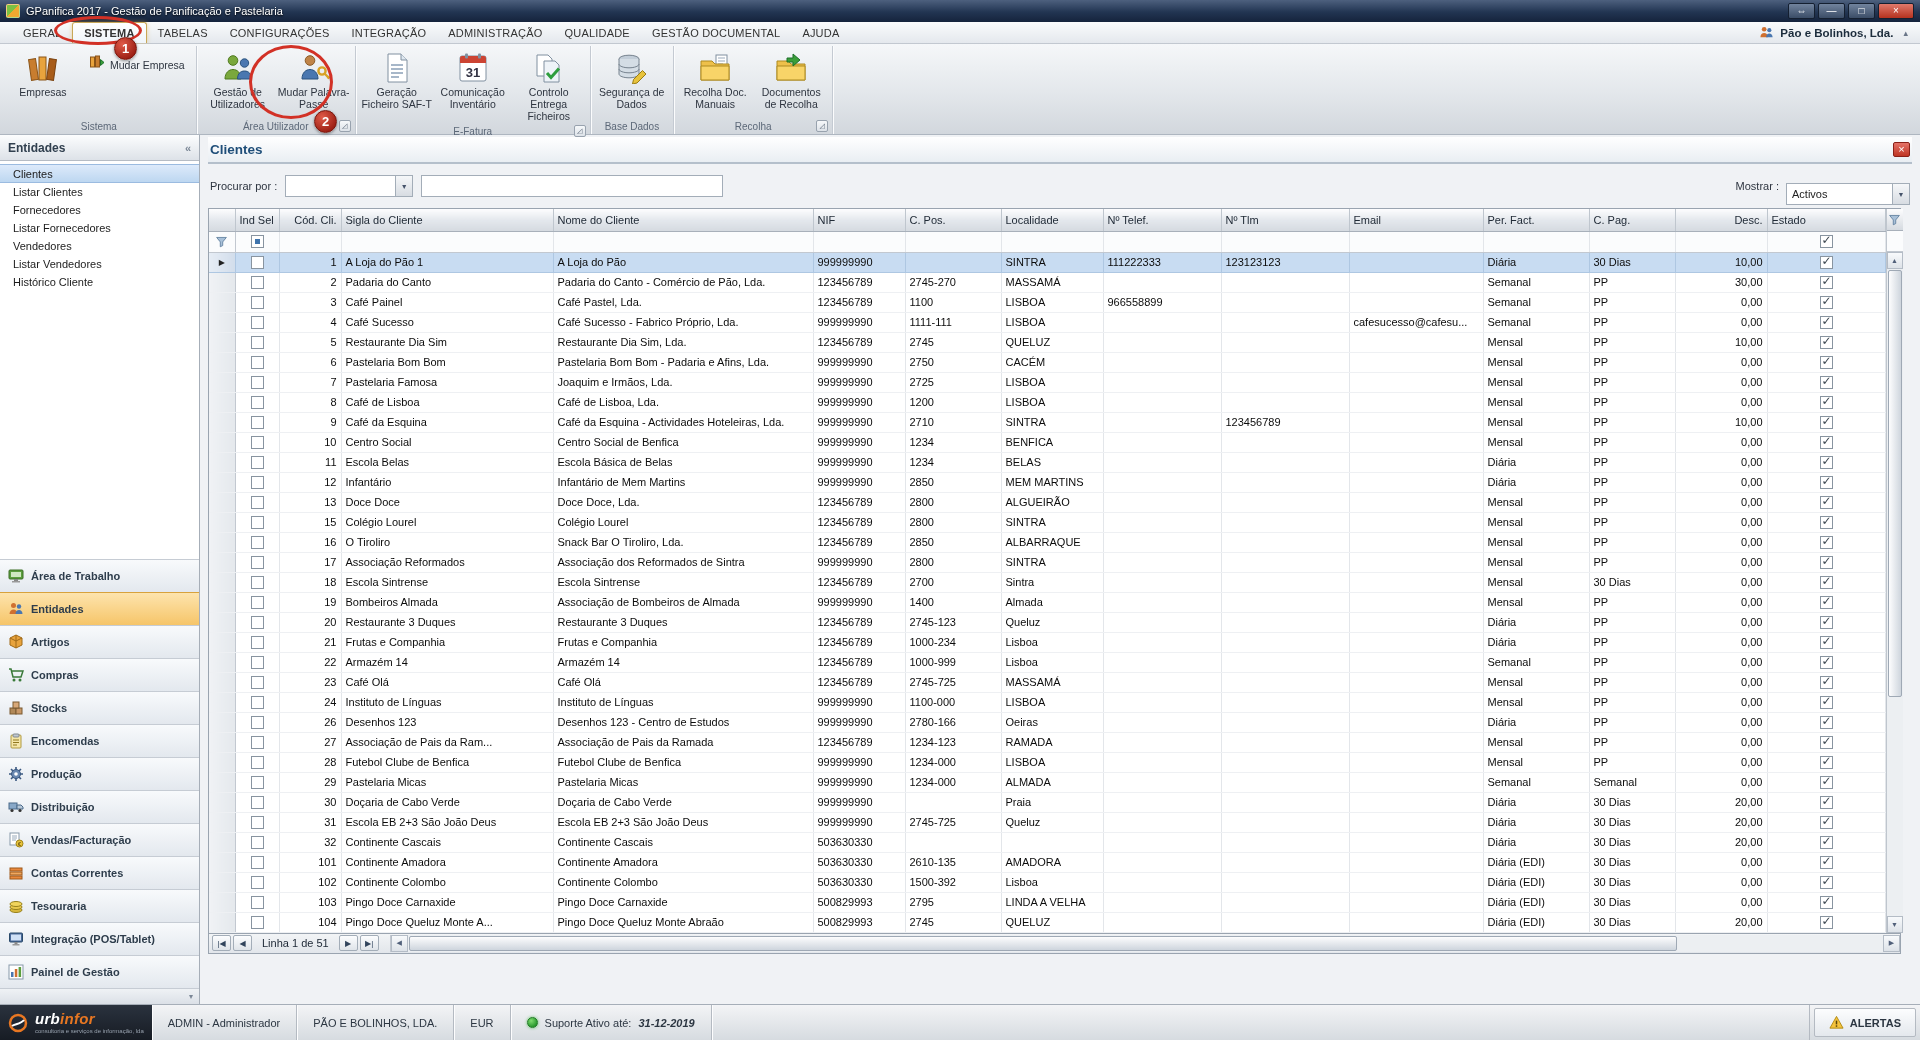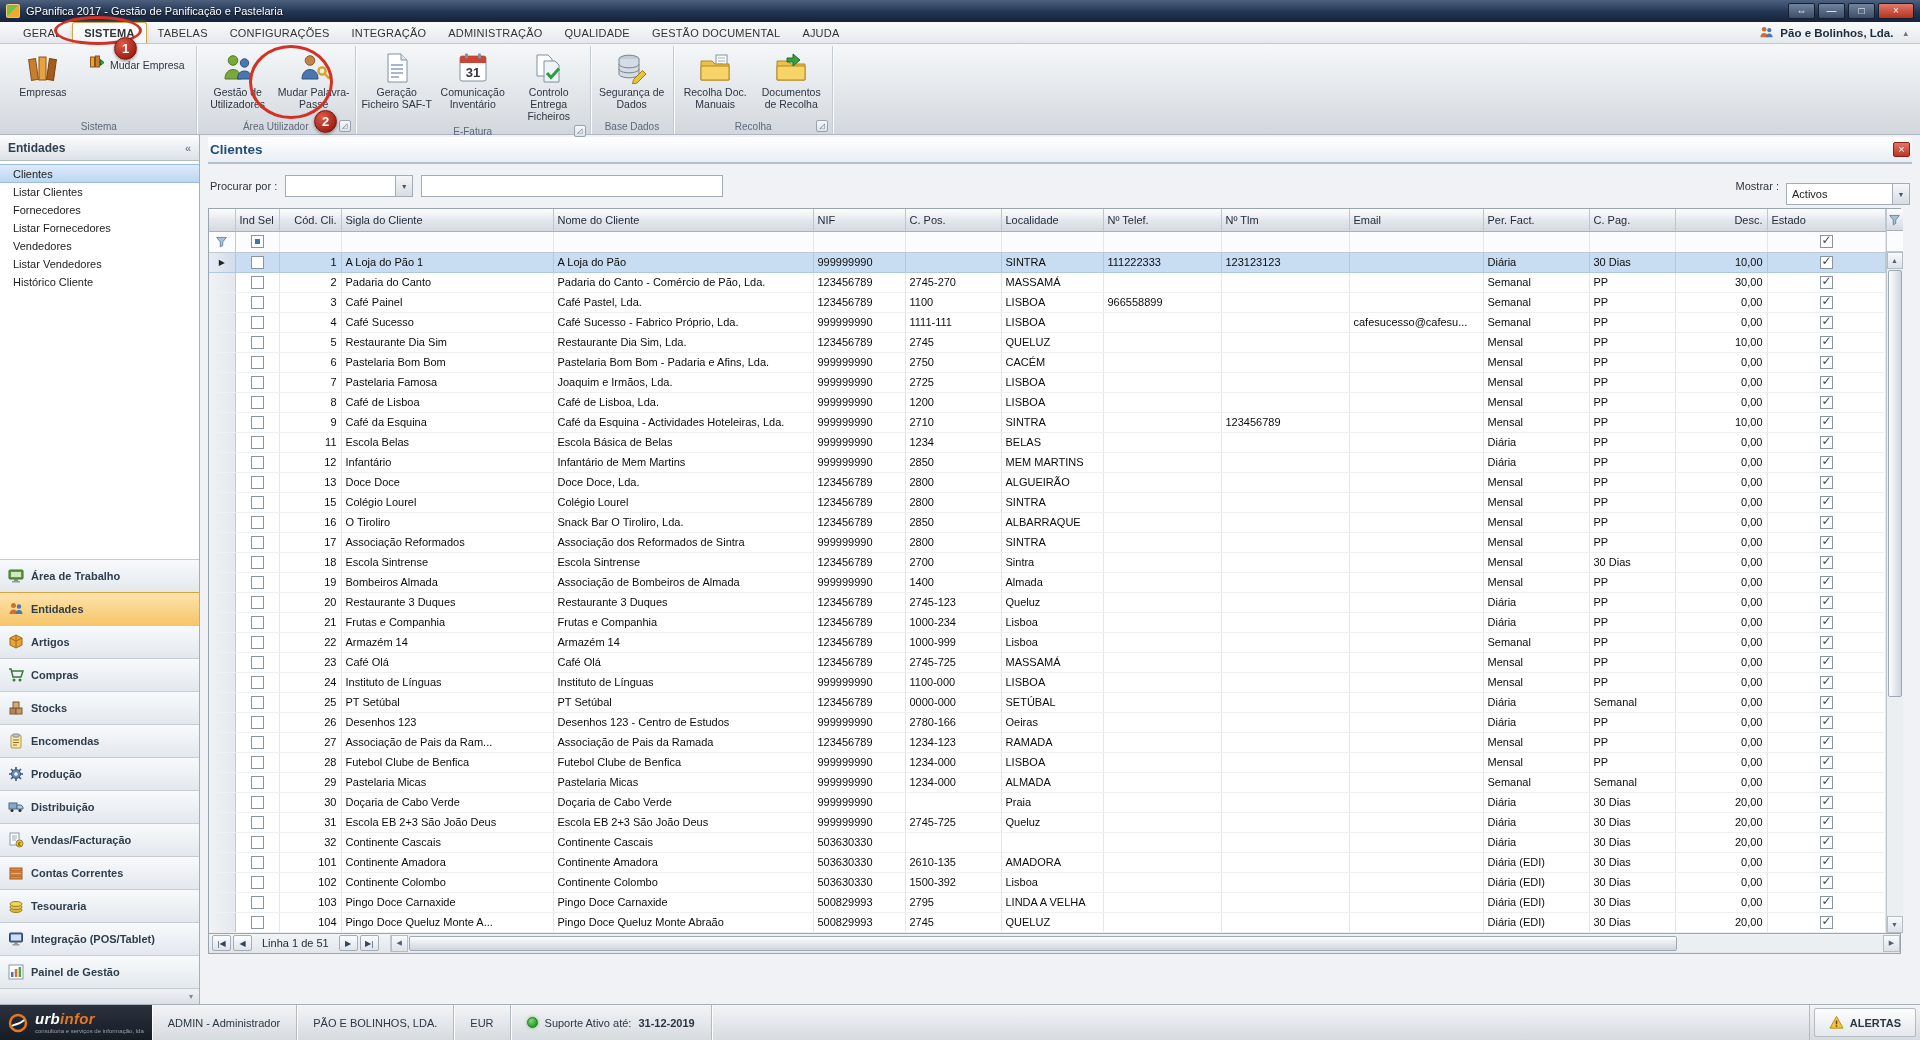--- a/index.html
+++ b/index.html
@@ -107,21 +107,21 @@
   .sb-logo{flex:0 0 138px;background:linear-gradient(#2a323e,#171c24);display:flex;align-items:center;gap:7px;padding:0 8px;}
   .logo-icon svg{width:20px;height:20px;display:block;}
   .brand-wrap{display:flex;flex-direction:column;line-height:1;}
   .brand-name{font-size:15px;font-weight:bold;font-style:italic;letter-spacing:.3px;}
   .brand-name .urb{color:#ffffff;}
   .brand-name .infor{color:#e87722;}
   .brand-tagline{font-size:6px;color:#96a0ac;margin-top:2px;white-space:nowrap;overflow:hidden;max-width:118px;}
   .sb-seg{display:flex;align-items:center;gap:7px;padding:0 16px;border-right:1px solid #b4bac2;box-shadow:inset 1px 0 0 #fdfdfe;color:#2c3642;font-size:11px;white-space:nowrap;}
   .sb-spacer{flex:1;border-right:1px solid #b4bac2;box-shadow:inset 1px 0 0 #fdfdfe;}
   .green-dot{width:11px;height:11px;border-radius:50%;background:radial-gradient(circle at 35% 30%,#7fdc6f,#2c9a30 70%);border:1px solid #1d7a22;box-shadow:0 0 3px rgba(60,180,60,.8);}
-  .support-date{font-weight:bold;}
+  .support-date{font-weight:bold;font-style:italic;}
   .sb-alerts{display:flex;align-items:center;gap:6px;padding:0 14px;margin:3px 4px;border:1px solid #b4bac2;border-radius:2px;background:linear-gradient(#fcfdfe,#e4e8ed);font-weight:bold;color:#2c3642;}
   .alert-icon svg{width:15px;height:15px;display:block;}
 
   
   .ann-ellipse{position:absolute;border:3px solid #d23126;border-radius:50%;z-index:60;pointer-events:none;}
   .ann-1{left:54px;top:16px;width:88px;height:29px;}
   .ann-2{left:249px;top:45px;width:84px;height:74px;}
   .ann-badge{position:absolute;width:23px;height:23px;border-radius:50%;background:radial-gradient(circle at 35% 30%,#e05a48,#9c1f14 75%);border:1px solid #77150c;color:#fff;font-weight:bold;font-size:13px;display:flex;align-items:center;justify-content:center;z-index:61;pointer-events:none;box-shadow:0 1px 3px rgba(0,0,0,.4);}
   .badge-1{left:114px;top:37px;}
   .badge-2{left:314px;top:110px;}
@@ -692,20 +692,37 @@
                 <td>123456789</td>
                 <td></td>
                 <td>Mensal</td>
                 <td>PP</td>
                 <td class="num">10,00</td>
                 <td class="center"><span class="cb checked"></span></td>
               </tr>
               <tr class="data-row">
                 <td class="marker-cell"></td>
                 <td class="center"><span class="cb"></span></td>
+                <td class="num">10</td>
+                <td>Centro Social</td>
+                <td>Centro Social de Benfica</td>
+                <td>999999990</td>
+                <td>1234</td>
+                <td>BENFICA</td>
+                <td></td>
+                <td></td>
+                <td></td>
+                <td>Mensal</td>
+                <td>PP</td>
+                <td class="num">0,00</td>
+                <td class="center"><span class="cb checked"></span></td>
+              </tr>
+              <tr class="data-row">
+                <td class="marker-cell"></td>
+                <td class="center"><span class="cb"></span></td>
                 <td class="num">11</td>
                 <td>Escola Belas</td>
                 <td>Escola Básica de Belas</td>
                 <td>999999990</td>
                 <td>1234</td>
                 <td>BELAS</td>
                 <td></td>
                 <td></td>
                 <td></td>
                 <td>Diária</td>
@@ -907,37 +924,20 @@
                 <td>Instituto de Línguas</td>
                 <td>Instituto de Línguas</td>
                 <td>999999990</td>
                 <td>1100-000</td>
                 <td>LISBOA</td>
                 <td></td>
                 <td></td>
                 <td></td>
                 <td>Mensal</td>
                 <td>PP</td>
-                <td class="num">0,00</td>
-                <td class="center"><span class="cb checked"></span></td>
-              </tr>
-              <tr class="data-row">
-                <td class="marker-cell"></td>
-                <td class="center"><span class="cb"></span></td>
-                <td class="num">25</td>
-                <td>PT Setúbal</td>
-                <td>PT Setúbal</td>
-                <td>123456789</td>
-                <td>0000-000</td>
-                <td>SETÚBAL</td>
-                <td></td>
-                <td></td>
-                <td></td>
-                <td>Diária</td>
-                <td>Semanal</td>
                 <td class="num">0,00</td>
                 <td class="center"><span class="cb checked"></span></td>
               </tr>
               <tr class="data-row">
                 <td class="marker-cell"></td>
                 <td class="center"><span class="cb"></span></td>
                 <td class="num">26</td>
                 <td>Desenhos 123</td>
                 <td>Desenhos 123 - Centro de Estudos</td>
                 <td>999999990</td>

